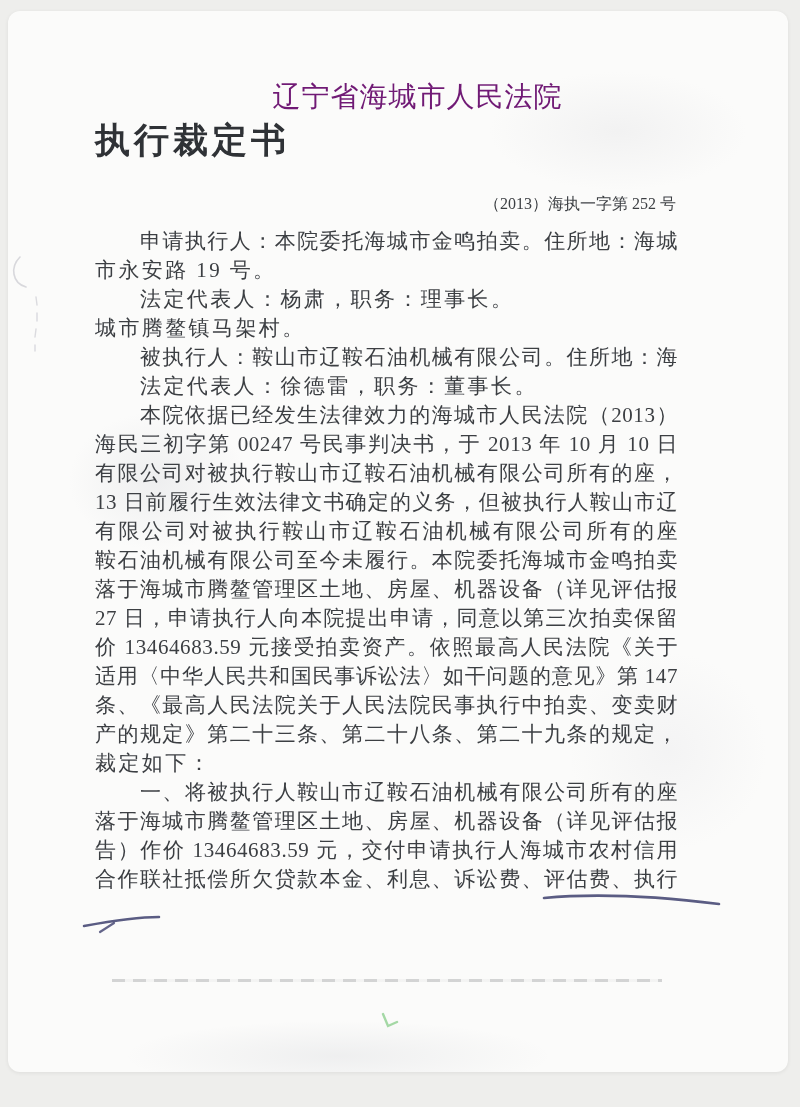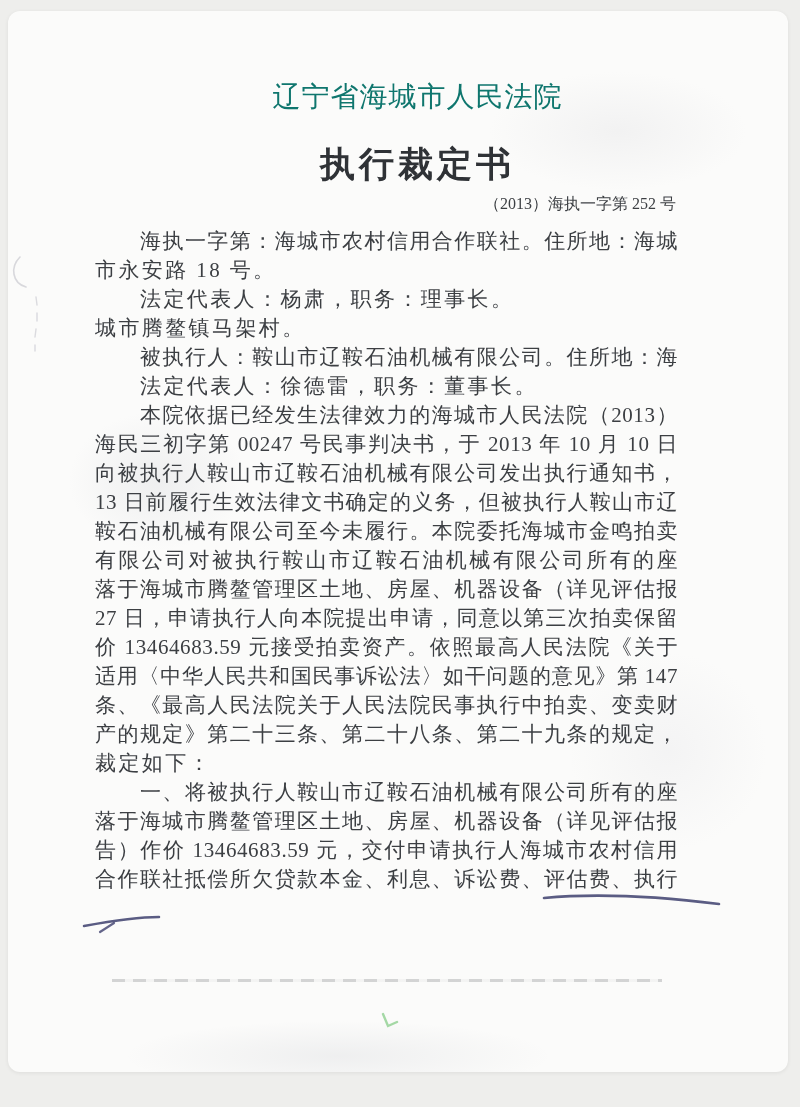--- a/index.html
+++ b/index.html
@@ -22,25 +22,25 @@
   .blob2{left:480px;top:60px;width:260px;height:120px;
     background:radial-gradient(ellipse at center,rgba(228,228,230,0.4),rgba(228,228,230,0) 70%);}
   .blob3{left:120px;top:1010px;width:420px;height:70px;
     background:radial-gradient(ellipse at center,rgba(226,227,229,0.5),rgba(226,227,229,0) 72%);}
   .blob4{left:560px;top:640px;width:200px;height:200px;
     background:radial-gradient(ellipse at center,rgba(230,230,233,0.35),rgba(230,230,233,0) 70%);}
 
   .court-title{
     position:absolute;left:87px;top:66px;width:645px;height:40px;
     text-align:center;font-size:28px;letter-spacing:1px;
-    color:#0f766e;line-height:40px;
+    color:#701a75;line-height:40px;
   }
   .doc-title{
-    position:absolute;left:87px;top:130px;width:645px;height:48px;
-    text-align:center;font-size:35px;font-weight:bold;letter-spacing:4px;
+    position:absolute;left:87px;top:106px;width:645px;height:48px;
+    text-align:left;font-size:35px;font-weight:bold;letter-spacing:4px;
     color:#2f3236;line-height:48px;
   }
   .case-no{
     position:absolute;left:87px;top:178px;width:581px;height:30px;
     text-align:right;font-size:16px;color:#3c3f43;line-height:30px;
   }
   .doc-body{
     position:absolute;left:87px;top:216px;width:583px;
     color:#3c3f43;
   }
@@ -76,32 +76,32 @@
     <div class="blob blob3"></div>
     <div class="blob blob4"></div>
 
     <div class="court-title">辽宁省海城市人民法院</div>
 
     <div class="doc-title">执行裁定书</div>
 
     <div class="case-no">（2013）海执一字第 252 号</div>
 
     <div class="doc-body" id="doc-body">
-        <div class="body-line justify indent">海执一字第：海城市农村信用合作联社。住所地：海城</div>
-        <div class="body-line">市永安路 18 号。</div>
+        <div class="body-line justify indent">申请执行人：本院委托海城市金鸣拍卖。住所地：海城</div>
+        <div class="body-line">市永安路 19 号。</div>
         <div class="body-line indent">法定代表人：杨肃，职务：理事长。</div>
         <div class="body-line">城市腾鳌镇马架村。</div>
         <div class="body-line justify indent">被执行人：鞍山市辽鞍石油机械有限公司。住所地：海</div>
         <div class="body-line indent">法定代表人：徐德雷，职务：董事长。</div>
         <div class="body-line justify indent">本院依据已经发生法律效力的海城市人民法院（2013）</div>
         <div class="body-line justify">海民三初字第 00247 号民事判决书，于 2013 年 10 月 10 日</div>
-        <div class="body-line justify">向被执行人鞍山市辽鞍石油机械有限公司发出执行通知书，</div>
+        <div class="body-line justify">有限公司对被执行鞍山市辽鞍石油机械有限公司所有的座，</div>
         <div class="body-line justify">13 日前履行生效法律文书确定的义务，但被执行人鞍山市辽</div>
+        <div class="body-line justify">有限公司对被执行鞍山市辽鞍石油机械有限公司所有的座</div>
         <div class="body-line justify">鞍石油机械有限公司至今未履行。本院委托海城市金鸣拍卖</div>
-        <div class="body-line justify">有限公司对被执行鞍山市辽鞍石油机械有限公司所有的座</div>
         <div class="body-line justify">落于海城市腾鳌管理区土地、房屋、机器设备（详见评估报</div>
         <div class="body-line justify">27 日，申请执行人向本院提出申请，同意以第三次拍卖保留</div>
         <div class="body-line justify">价 13464683.59 元接受拍卖资产。依照最高人民法院《关于</div>
         <div class="body-line justify">适用〈中华人民共和国民事诉讼法〉如干问题的意见》第 147</div>
         <div class="body-line justify">条、《最高人民法院关于人民法院民事执行中拍卖、变卖财</div>
         <div class="body-line justify">产的规定》第二十三条、第二十八条、第二十九条的规定，</div>
         <div class="body-line">裁定如下：</div>
         <div class="body-line justify indent">一、将被执行人鞍山市辽鞍石油机械有限公司所有的座</div>
         <div class="body-line justify">落于海城市腾鳌管理区土地、房屋、机器设备（详见评估报</div>
         <div class="body-line justify">告）作价 13464683.59 元，交付申请执行人海城市农村信用</div>

